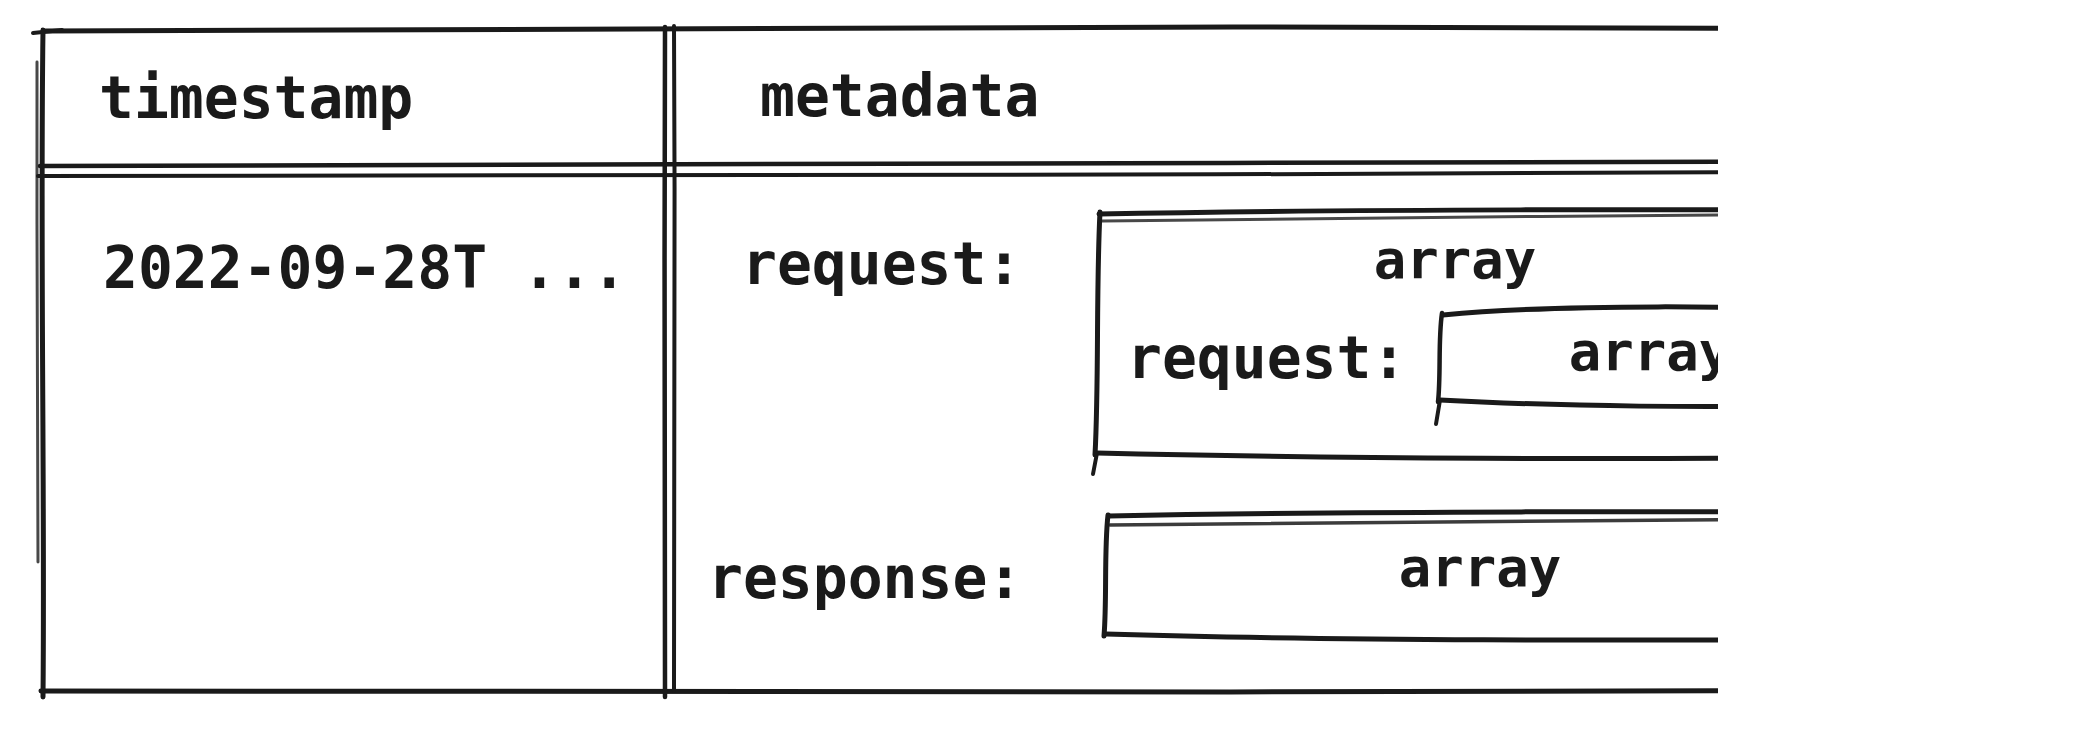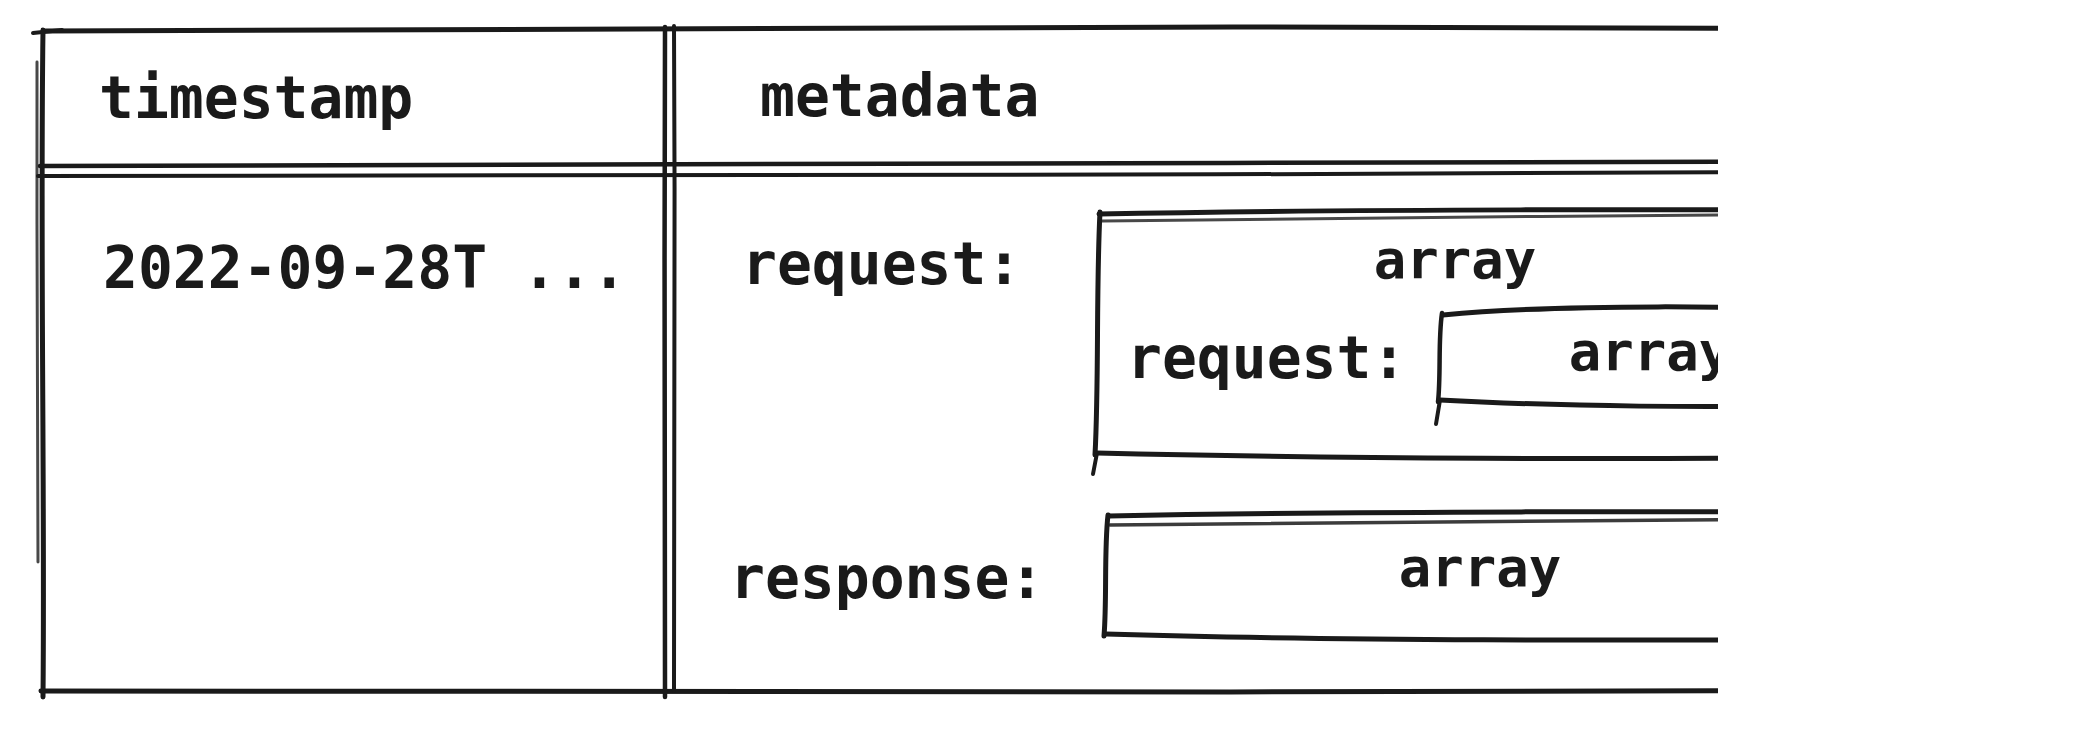--- a/index.html
+++ b/index.html
@@ -102,18 +102,18 @@
 
     <div class="label" style="left:103px; top:268px;">2022-09-28T ...</div>
 
     <div>
       <div class="label" style="left:742px; top:264px;">request:</div>
       <div class="label array-label" style="left:1455px; top:260px;">array</div>
 
       <div class="label" style="left:1127px; top:358px;">request:</div>
       <div class="label array-label" style="left:1650px; top:352px;">array</div>
 
-      <div class="label" style="left:730px; top:578px;">response:</div>
+      <div class="label" style="left:708px; top:578px;">response:</div>
       <div class="label array-label" style="left:1480px; top:568px;">array</div>
     </div>
   </div>
 
 </div>
 
 </body></html>

